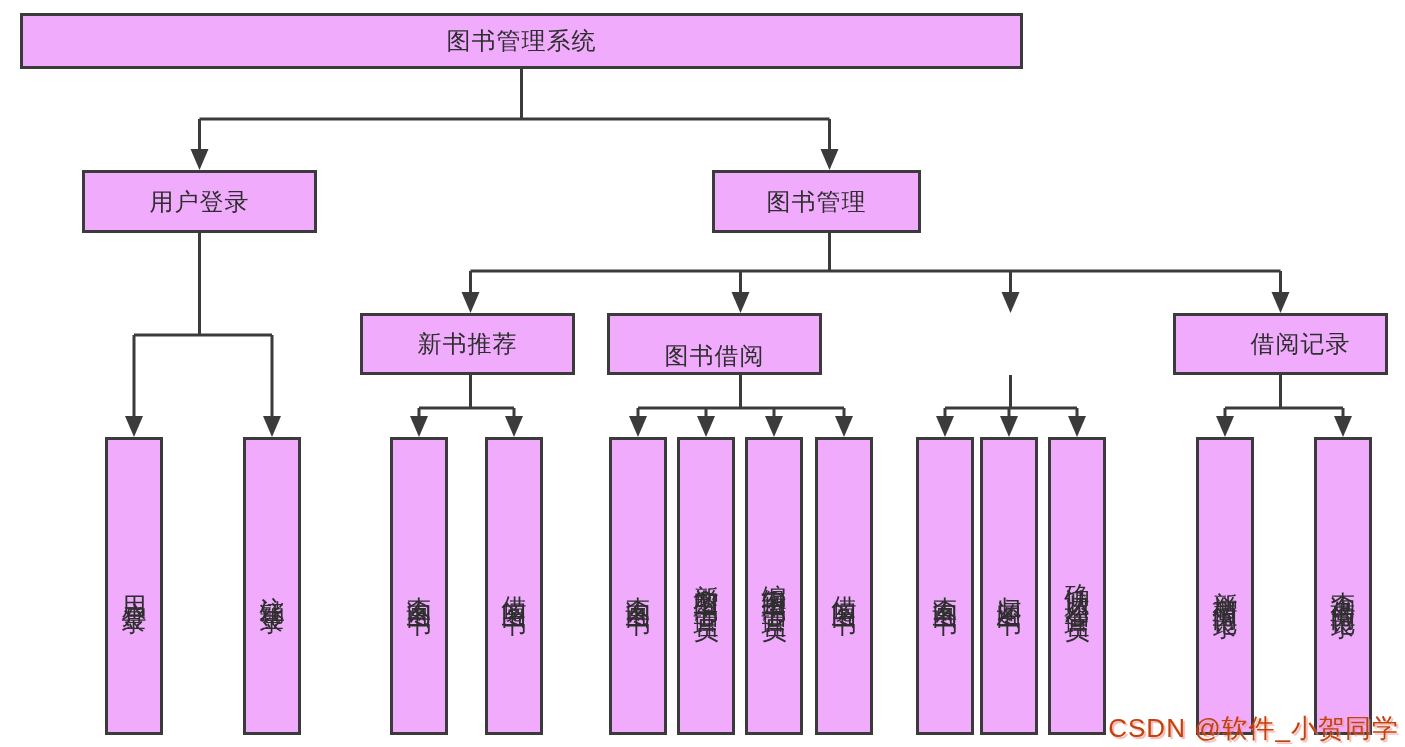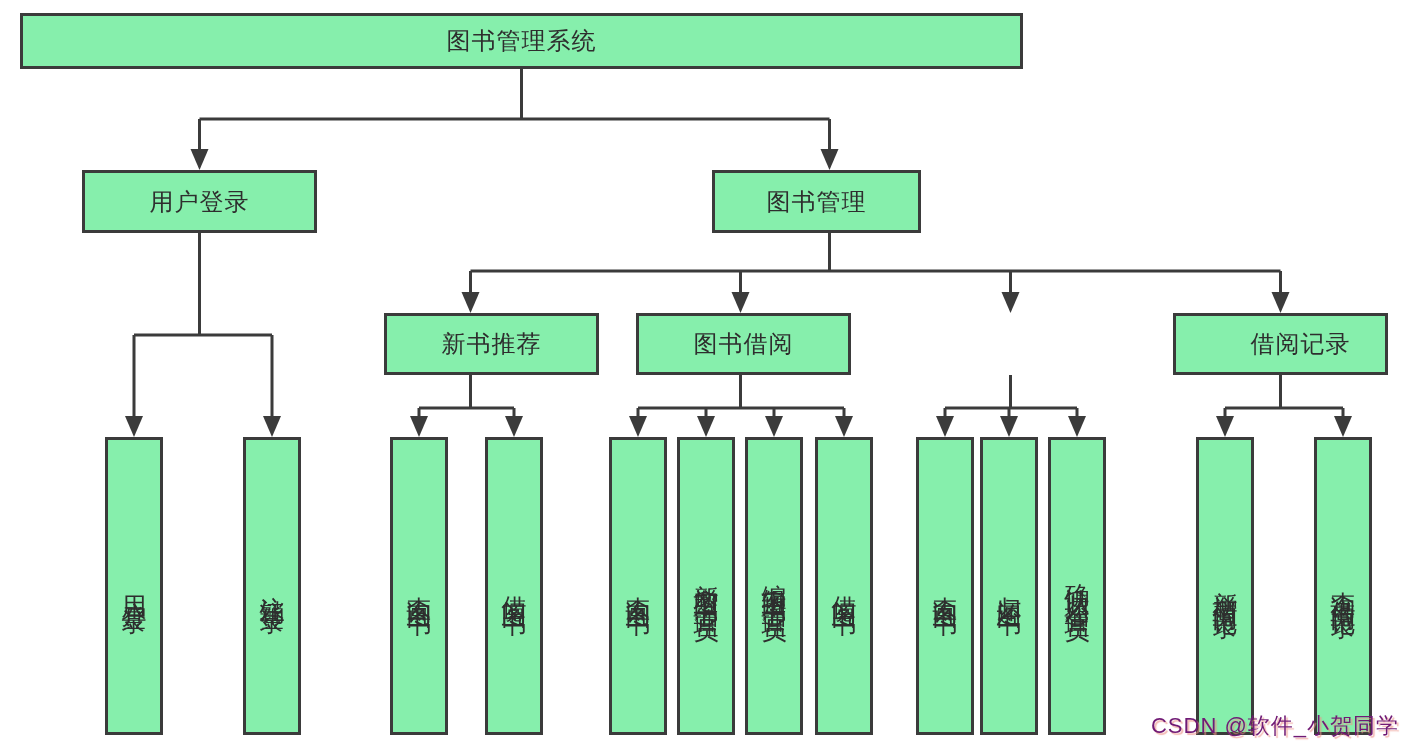--- a/index.html
+++ b/index.html
@@ -2,43 +2,43 @@
 <html><head>
 <meta charset="utf-8">
 <style>
   html,body{margin:0;padding:0;background:#ffffff;}
   .canvas{
     position:relative;width:1405px;height:747px;background:#ffffff;overflow:hidden;
     font-family:"Liberation Sans","DejaVu Sans",sans-serif;
   }
   .connectors{position:absolute;left:0;top:0;width:1405px;height:747px;}
   .node{
-    position:absolute;background:#86efac;border:3px solid #3b3b3b;box-sizing:border-box;
+    position:absolute;background:#f0abfc;border:3px solid #3b3b3b;box-sizing:border-box;
     display:flex;align-items:center;justify-content:center;
     color:#2e2e2e;
   }
   .hlabel{font-size:24px;letter-spacing:1px;white-space:nowrap;}
   .root-box{left:20px;top:13px;width:1003px;height:56px;}
   .l2a{left:82px;top:170px;width:235px;height:63px;}
   .l2b{left:712px;top:170px;width:209px;height:63px;}
   .l3{top:313px;width:215px;height:62px;}
-  .l3-1{left:384px;} .l3-2{left:636px;} .l3-3{left:903px;} .l3-4{left:1173px;padding-left:40px;}
+  .l3-1{left:360px;} .l3-2{left:607px;align-items:flex-end;} .l3-3{left:903px;} .l3-4{left:1173px;padding-left:40px;}
   .leaf{top:437px;width:58px;height:298px;}
   .leaf .vlabel{
     writing-mode:vertical-rl;text-orientation:mixed;
     font-size:25px;letter-spacing:5px;line-height:1;white-space:nowrap;
   }
   .lf1{left:105px;} .lf2{left:243px;}
   .lf3{left:390px;} .lf4{left:485px;}
   .lf5{left:609px;} .lf6{left:677px;} .lf7{left:745px;} .lf8{left:815px;}
   .lf9{left:916px;} .lf10{left:980px;} .lf11{left:1048px;}
   .lf12{left:1196px;} .lf13{left:1314px;}
   .watermark{
     position:absolute;right:6px;top:711px;z-index:5;
-    font-size:22px;color:#701a75;letter-spacing:1px;white-space:nowrap;
+    font-size:26px;color:#c2410c;letter-spacing:1px;white-space:nowrap;
     text-shadow:2px 2px 1px rgba(236,146,136,0.65);
   }
 </style>
 </head>
 <body>
 
 <div class="canvas">
 
   <svg class="connectors" viewBox="0 0 1405 747" xmlns="http://www.w3.org/2000/svg">
     <g stroke="#3b3b3b" stroke-width="3" fill="none">

